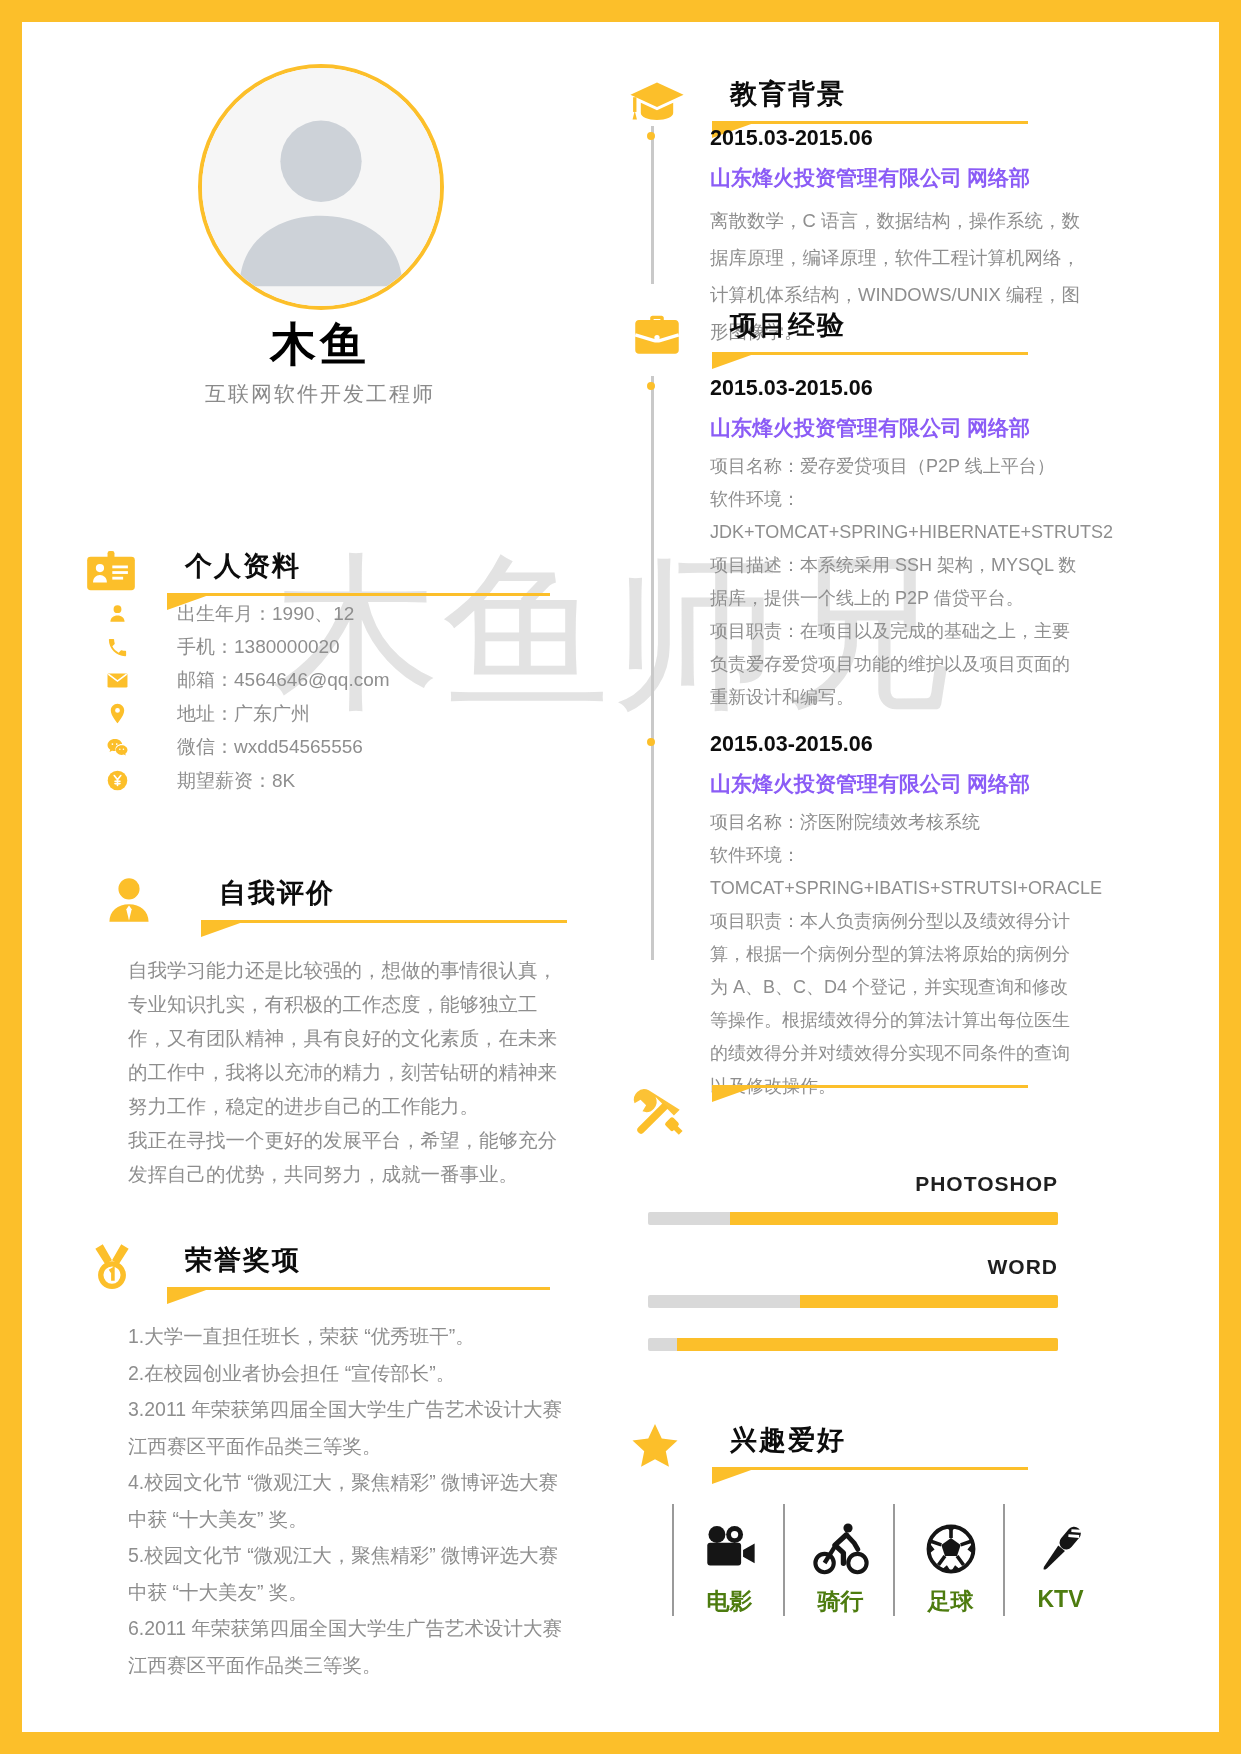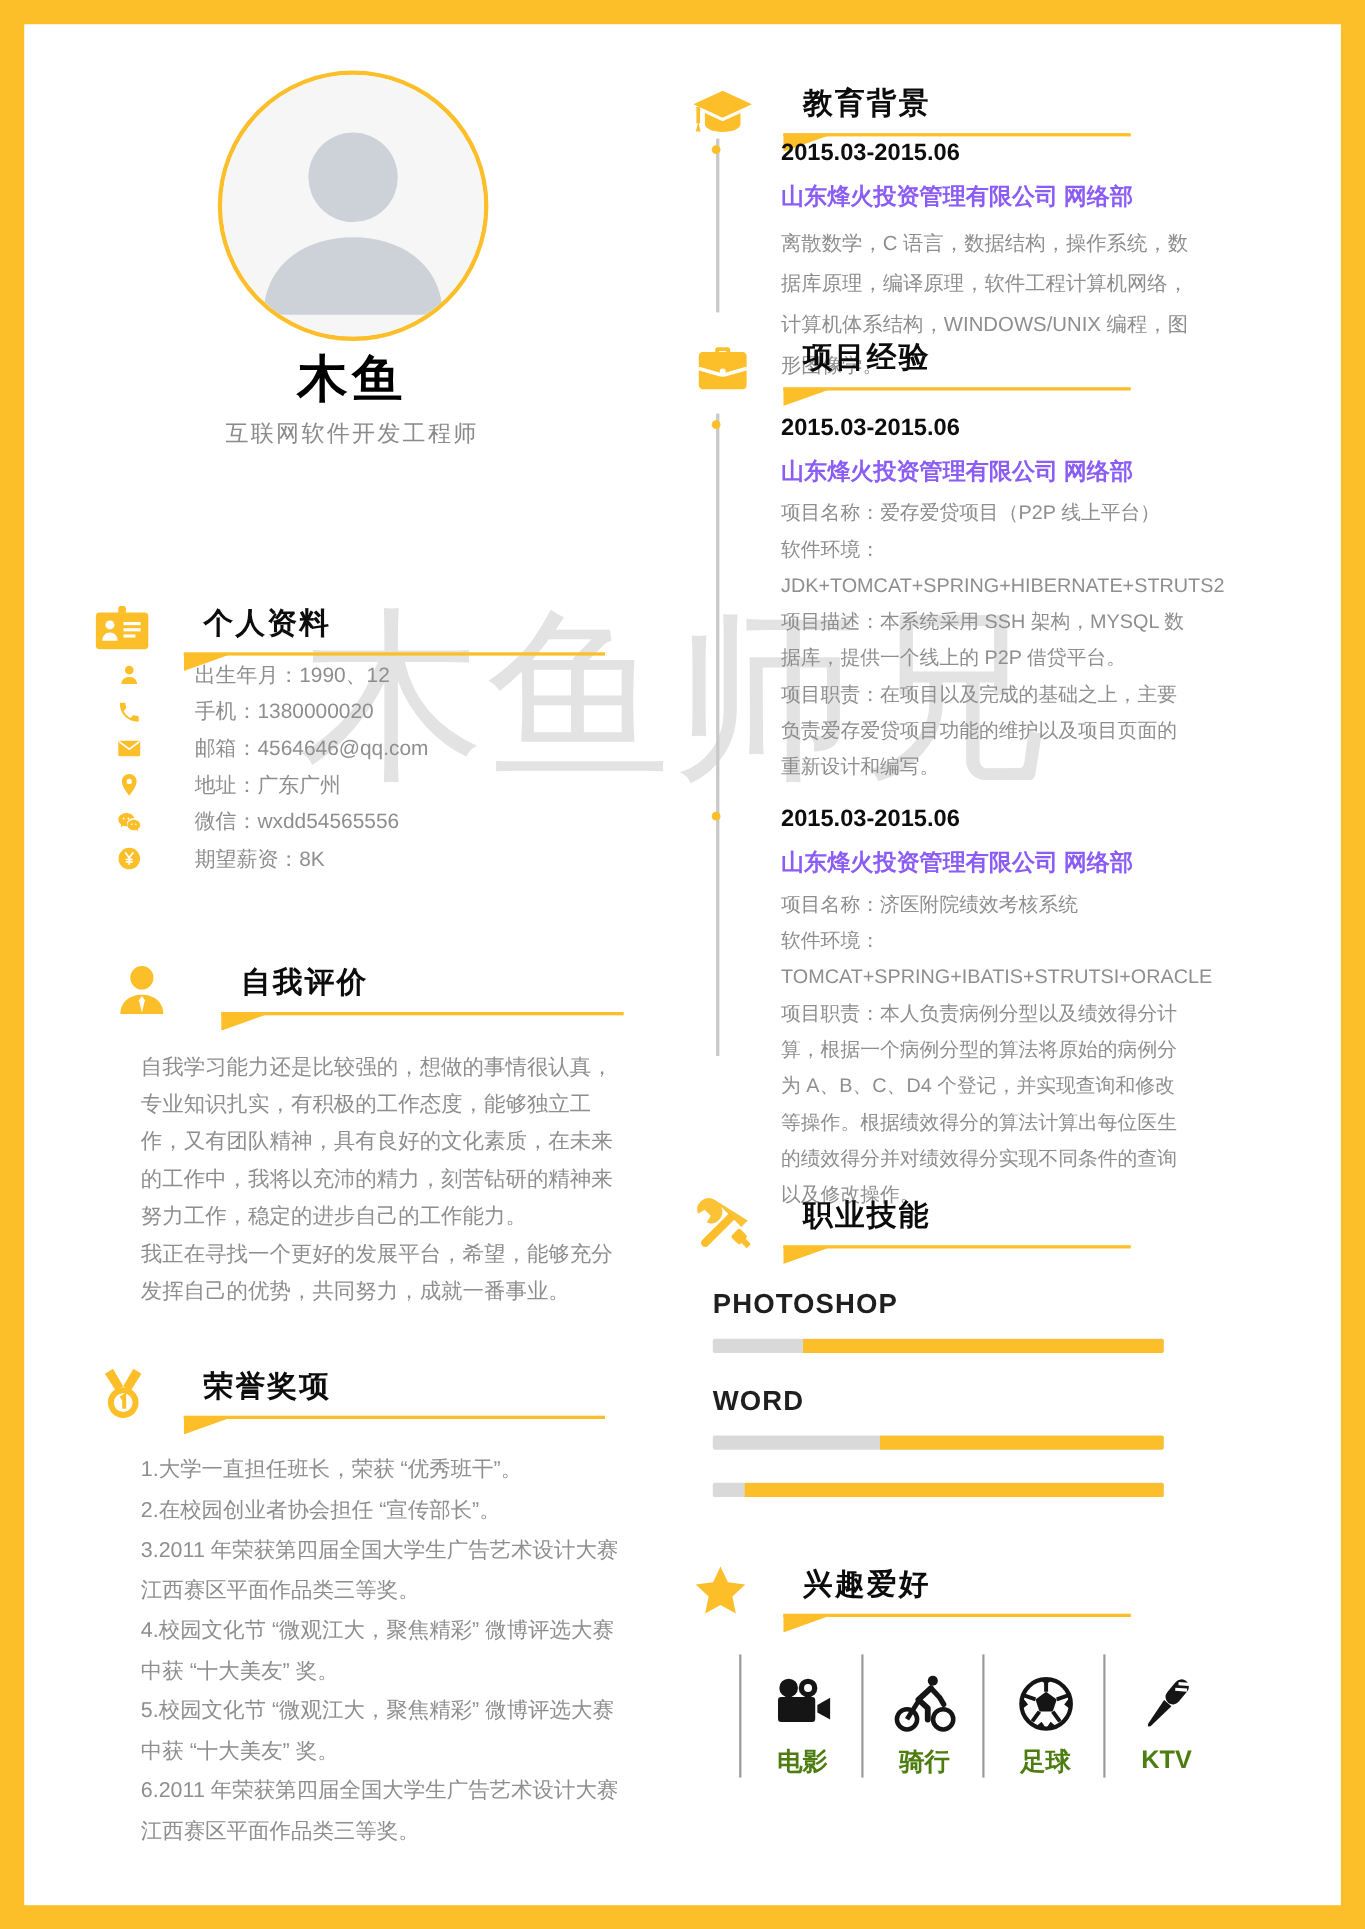--- a/index.html
+++ b/index.html
@@ -46,21 +46,21 @@
   .entry{position:absolute;width:375px;}
   .period{font-size:21.5px;font-weight:800;color:#0d0d0d;}
   .comprow{display:flex;justify-content:space-between;padding-right:55px;margin-top:13px;
            font-size:21px;font-weight:800;color:#8b5cf6;}
   .edesc{margin-top:10px;font-size:18.5px;line-height:37px;color:var(--gray);}
   .details{margin-top:8px;}
   .details p{font-size:18px;line-height:33px;color:var(--gray);}
   
   .skills{position:absolute;left:626px;top:1150px;width:410px;}
   .skill{margin-bottom:30px;}
-  .sklabel{text-align:left;font-size:25px;font-weight:800;color:#1f1f1f;
+  .sklabel{text-align:right;font-size:21px;font-weight:800;color:#1f1f1f;
            letter-spacing:1px;margin-bottom:16px;}
   .skbar{height:13px;background:var(--bar);border-radius:2px;display:flex;
          justify-content:flex-end;overflow:hidden;}
   .skfill{height:100%;background:var(--accent);}
   
   .intsep{position:absolute;width:2px;height:112px;top:1482px;background:#9a9a9a;}
   .intitem{position:absolute;top:1498px;width:111px;text-align:center;color:var(--iblack);}
   .inticon{width:58px;height:58px;margin:0 auto;}
   .inticon svg{width:100%;height:100%;}
   .intlabel{margin-top:8px;font-size:23px;font-weight:800;color:#4d7c0f;}
@@ -270,21 +270,20 @@
   <div class="sechead z1" style="left:606px;top:1063px;width:400px;">
     <span class="shicon" style="width:58px;margin-right:26px;">
       <svg viewBox="0 0 24 24" width="58" height="58" fill="currentColor">
           <path d="M8.6 2.2a4.3 4.3 0 0 0-5.9 5.4l2.5-1.5 2.3 2.3-1.5 2.5a4.3 4.3 0 0 0 5.4-5.9L19 12.6l2.4-2.4z" opacity=".95"></path>
           <path d="M4.3 17.5 14.6 7.2l2.2 2.2L6.5 19.7a1.55 1.55 0 0 1-2.2-2.2z"></path>
           <rect x="15.9" y="13.9" width="4.6" height="4.6" rx="1" transform="rotate(45 18.2 16.2)"></rect>
           <path d="M19.6 17.6l2.2 2.2" stroke="currentColor" stroke-width="2.2"></path>
         </svg>
     </span>
     <div class="shbody">
-      <div class="shtitle">职业技能</div>
       <div class="shrule">
           <span class="shtri"></span>
         </div>
     </div>
   </div>
   <div class="skills z1">
     <div class="skill">
       <div class="sklabel">PHOTOSHOP</div>
       <div class="skbar">
           <div class="skfill" style="width: 80%;"></div>

